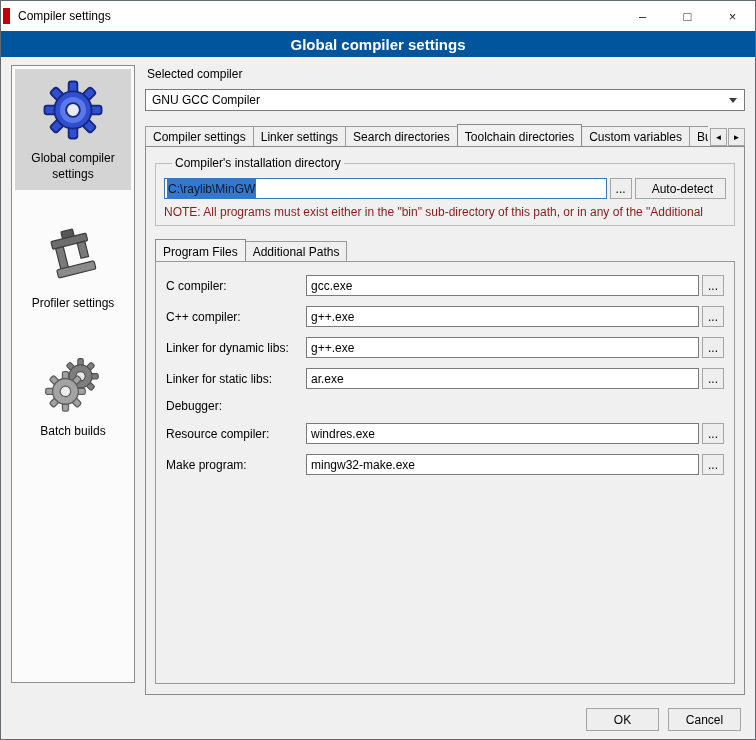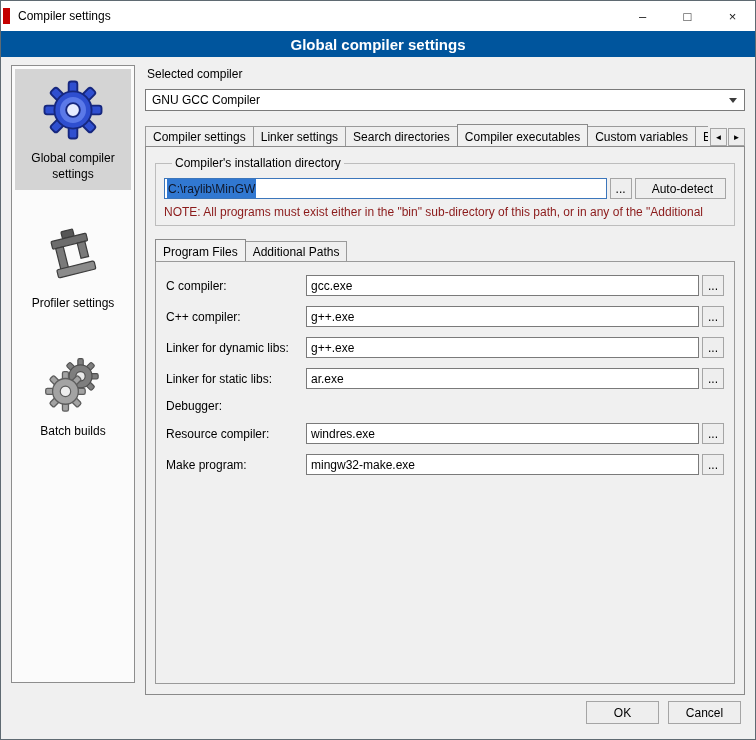--- a/index.html
+++ b/index.html
@@ -76,21 +76,21 @@
 
   .subtabbar { margin-top: 13px; }
   .subpanel { border: 1px solid #9a9a9a; flex: 1; padding: 13px 10px; min-height: 0; }
 
   .frow { display: flex; align-items: center; margin-bottom: 10px; }
   .flabel { flex: 0 0 140px; }
   .finput { flex: 1; height: 21px; border: 1px solid #7a7a7a; background: #fff; font: inherit; padding: 0 4px; min-width: 0; }
   .frow .combo { flex: 1; height: 21px; }
 
   
-  .footer { flex: 0 0 38px; display: flex; justify-content: flex-end; align-items: flex-start; padding: 0 14px 8px 0; }
+  .footer { flex: 0 0 38px; display: flex; justify-content: flex-end; align-items: flex-end; padding: 0 14px 8px 0; }
   .footer .btn { min-width: 73px; }
   .footer .btn + .btn { margin-left: 9px; }
 </style>
 </head>
 <body>
 
 <svg width="0" height="0" style="position:absolute">
   <defs>
     <g id="gear">
       <rect x="43" y="4" width="14" height="92" rx="4"></rect>
@@ -158,21 +158,21 @@
       <span>GNU GCC Compiler</span>
       <span class="chev"></span>
     </div>
 
 
     <div class="tabbar">
       <div class="tabs-strip">
         <div class="tab">Compiler settings</div>
         <div class="tab">Linker settings</div>
         <div class="tab">Search directories</div>
-        <div class="tab active">Compiler executables</div>
+        <div class="tab active">Toolchain directories</div>
         <div class="tab">Custom variables</div>
         <div class="tab">Buil</div>
       </div>
       <div class="tab-arrows">
         <button class="arrow-btn">◄</button>
         <button class="arrow-btn">►</button>
       </div>
     </div>
 
     <div class="tabpanel">

